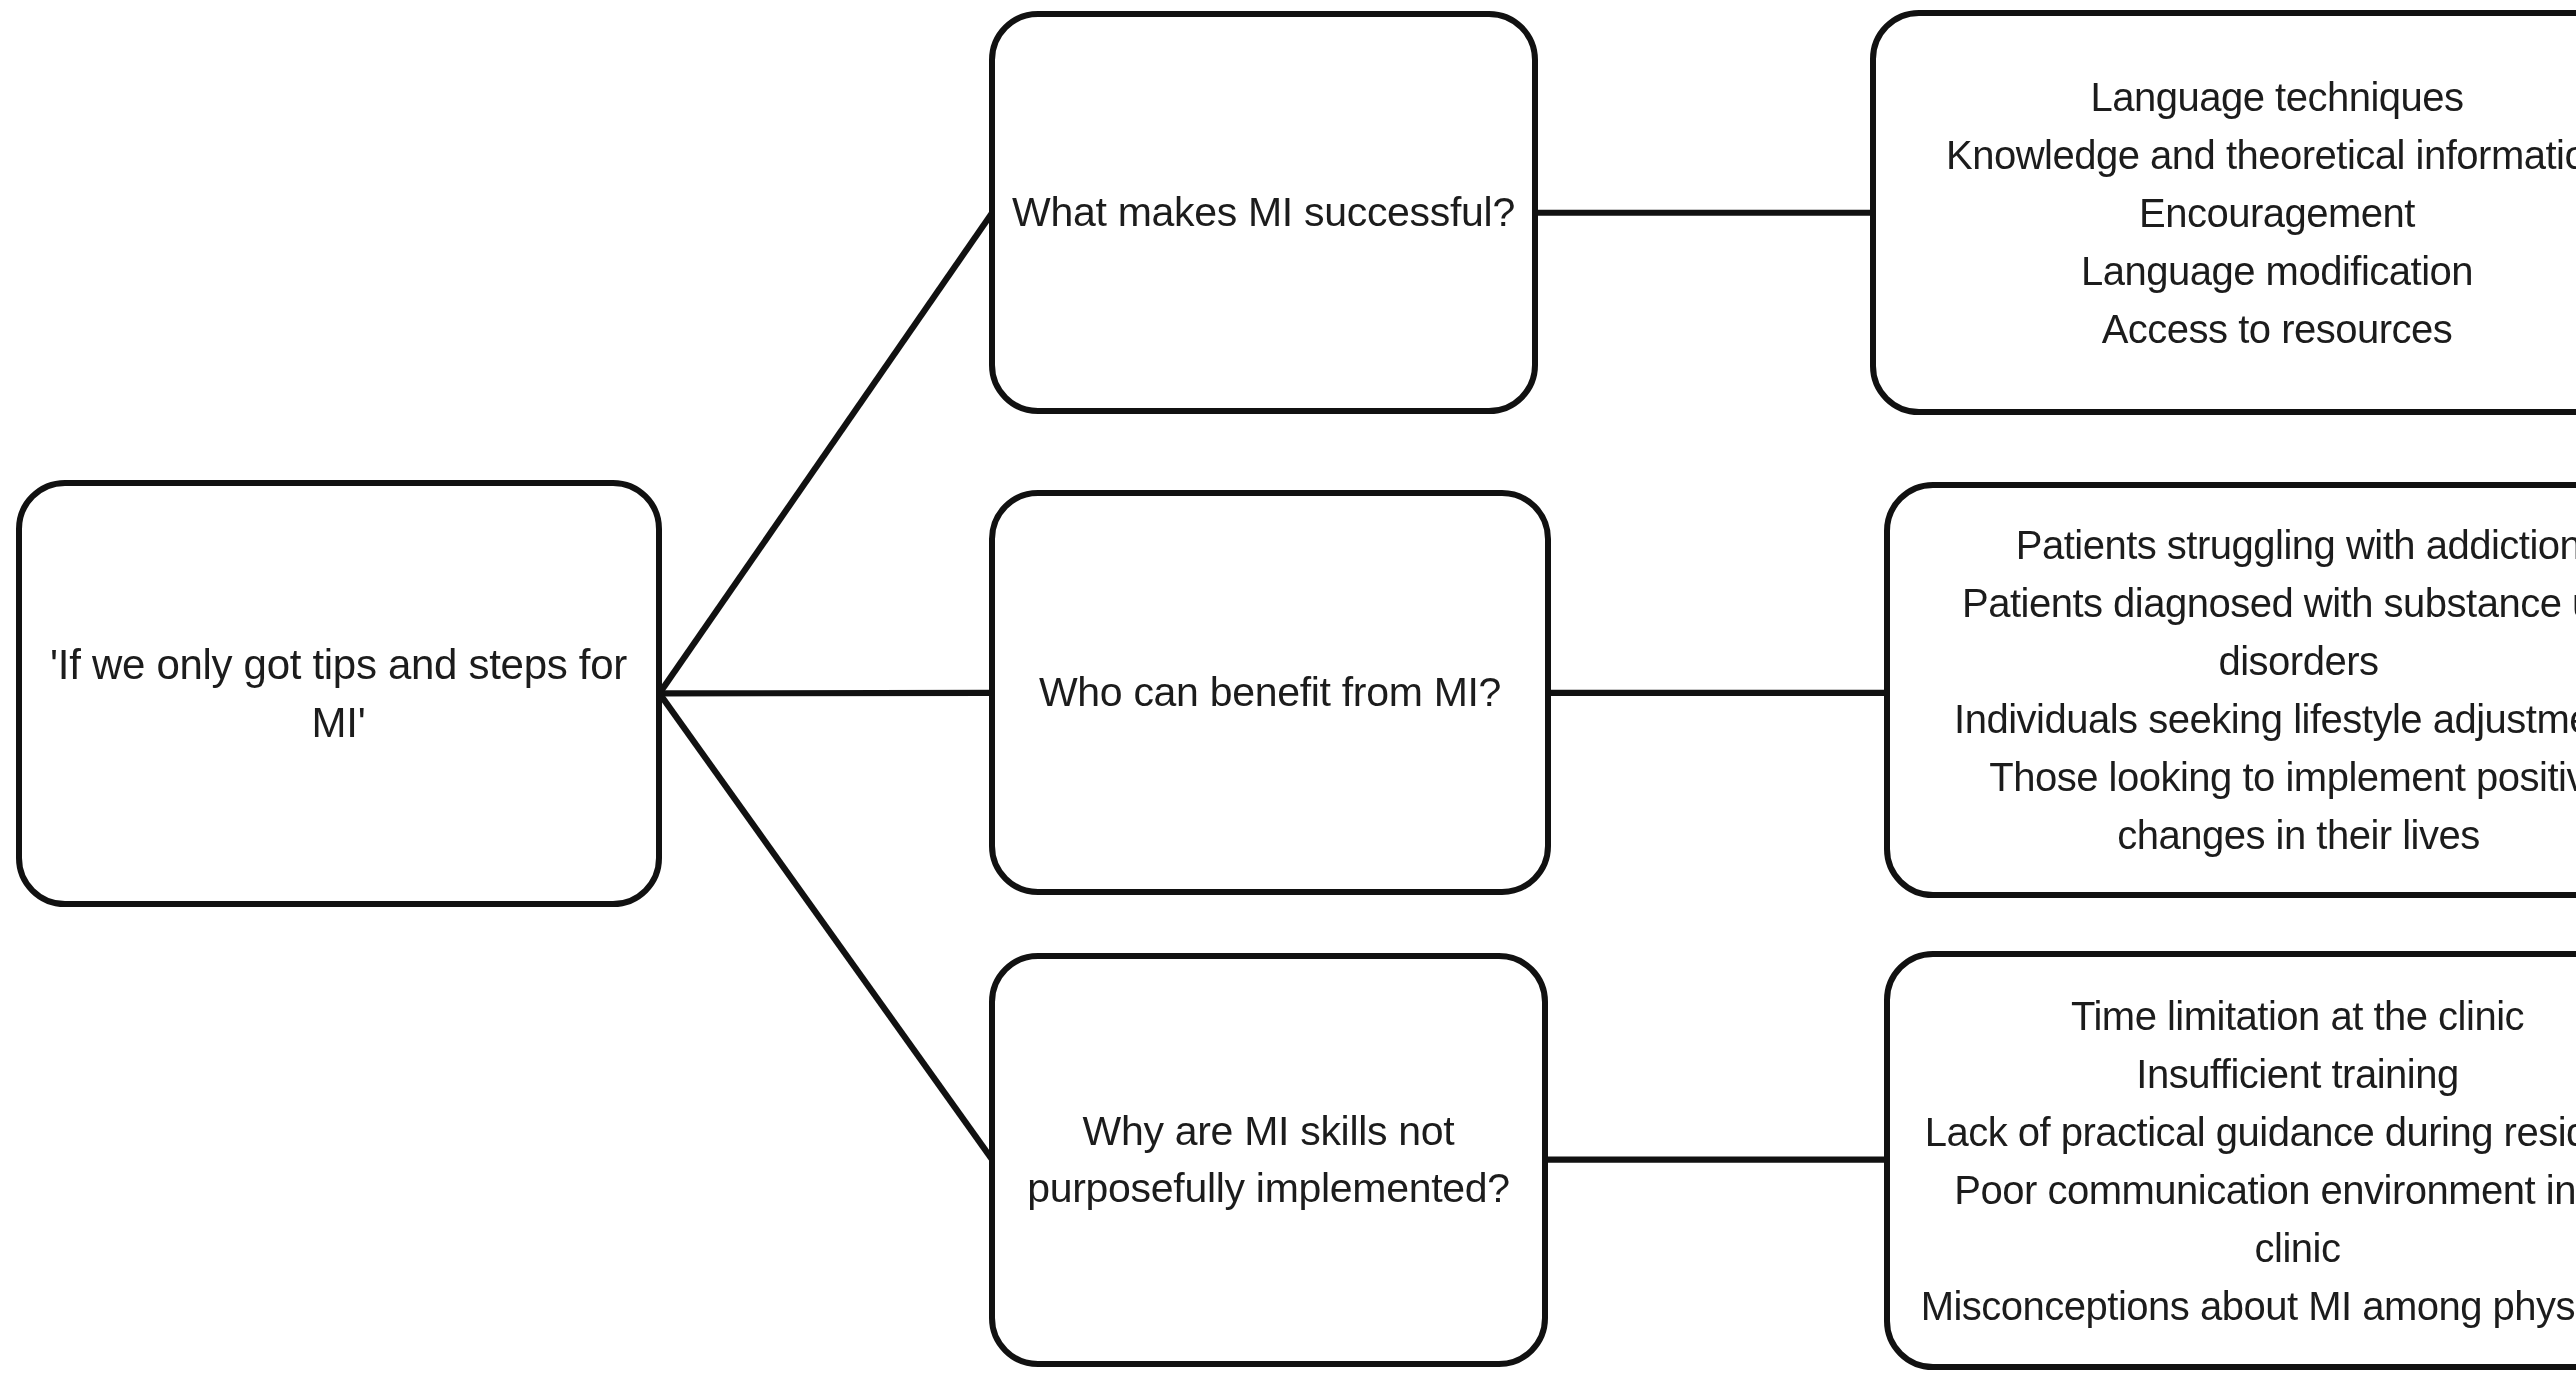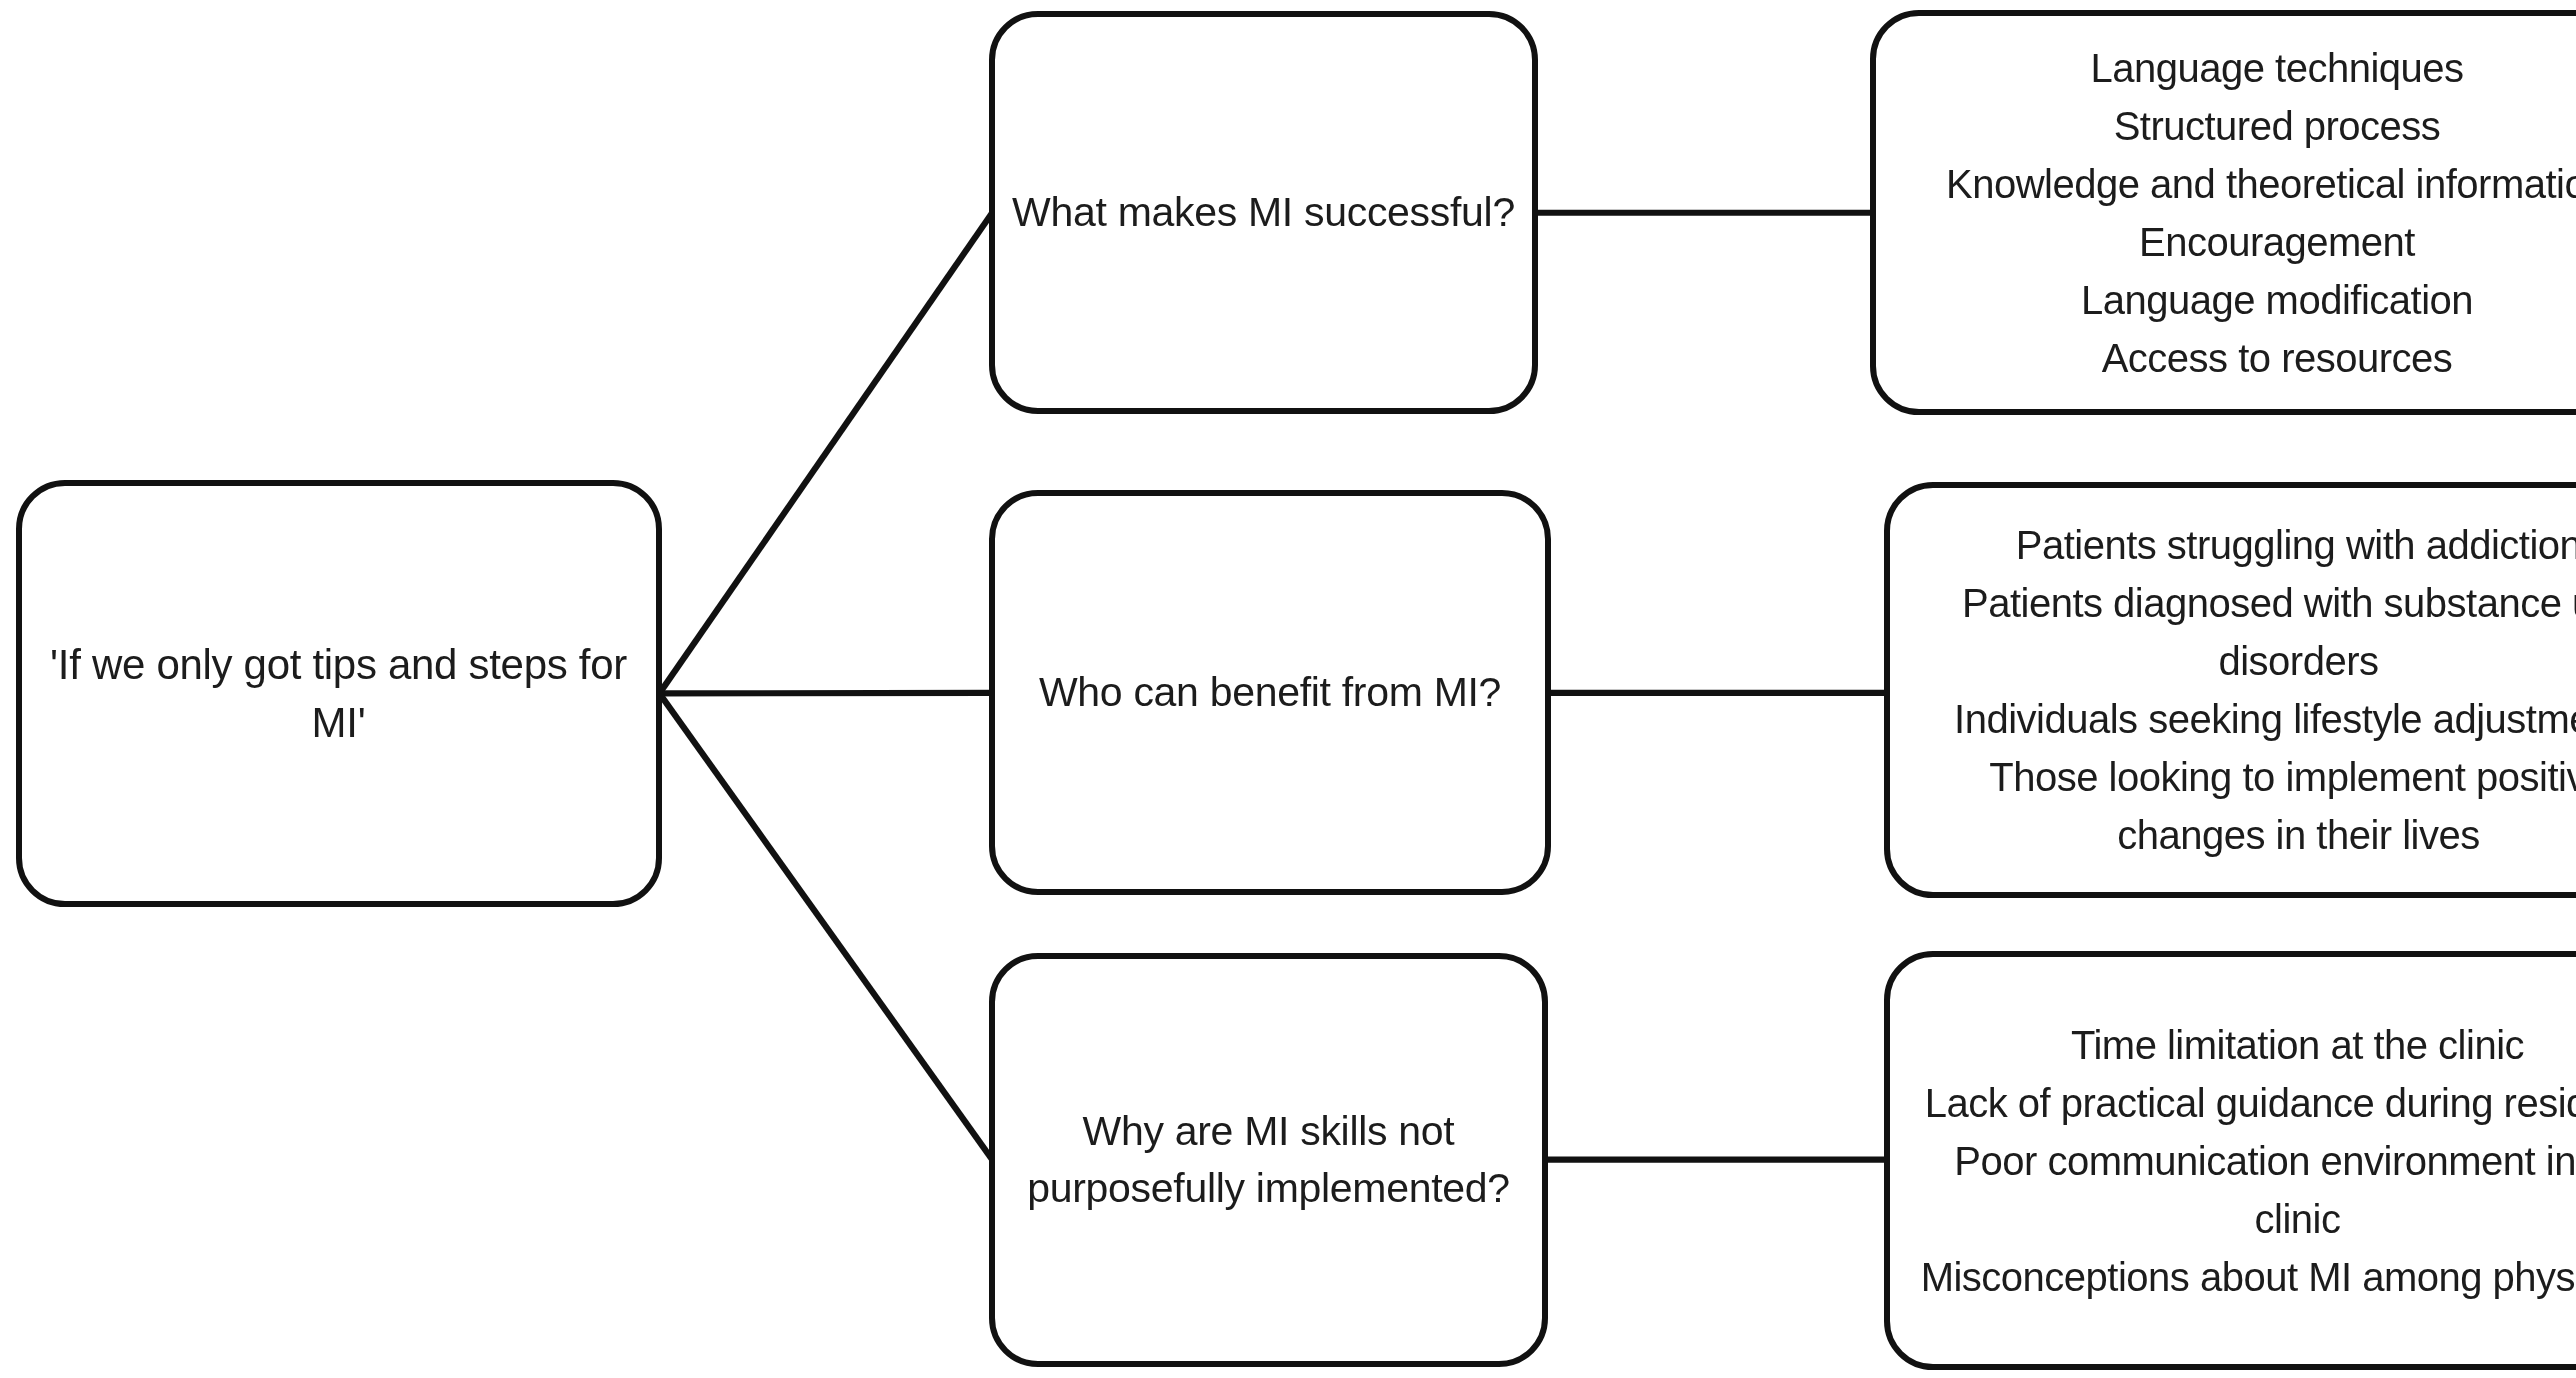--- a/index.html
+++ b/index.html
@@ -91,38 +91,38 @@
     <div class="question-label">Who can benefit from MI?</div>
   </div>
 
   <div class="box question-box-3">
     <div class="question-label">Why are MI skills not
 purposefully implemented?</div>
   </div>
 
   <div class="box answers-box-1">
     <div class="answer-item">Language techniques</div>
-    <div class="answer-item">Structured process</div>
     <div class="answer-item">Knowledge and theoretical information</div>
     <div class="answer-item">Encouragement</div>
     <div class="answer-item">Language modification</div>
     <div class="answer-item">Access to resources</div>
   </div>
 
   <div class="box answers-box-2">
     <div class="answer-item">Patients struggling with addiction</div>
     <div class="answer-item">Patients diagnosed with substance use
 disorders</div>
     <div class="answer-item">Individuals seeking lifestyle adjustments</div>
     <div class="answer-item">Those looking to implement positive
 changes in their lives</div>
   </div>
 
   <div class="box answers-box-3">
     <div class="answer-item">Time limitation at the clinic</div>
+    <div class="answer-item">Insufficient training</div>
     <div class="answer-item">Lack of practical guidance during residency</div>
     <div class="answer-item">Poor communication environment in the
 clinic</div>
     <div class="answer-item">Misconceptions about MI among physicians</div>
   </div>
 
 </div>
 
 
 </body></html>

